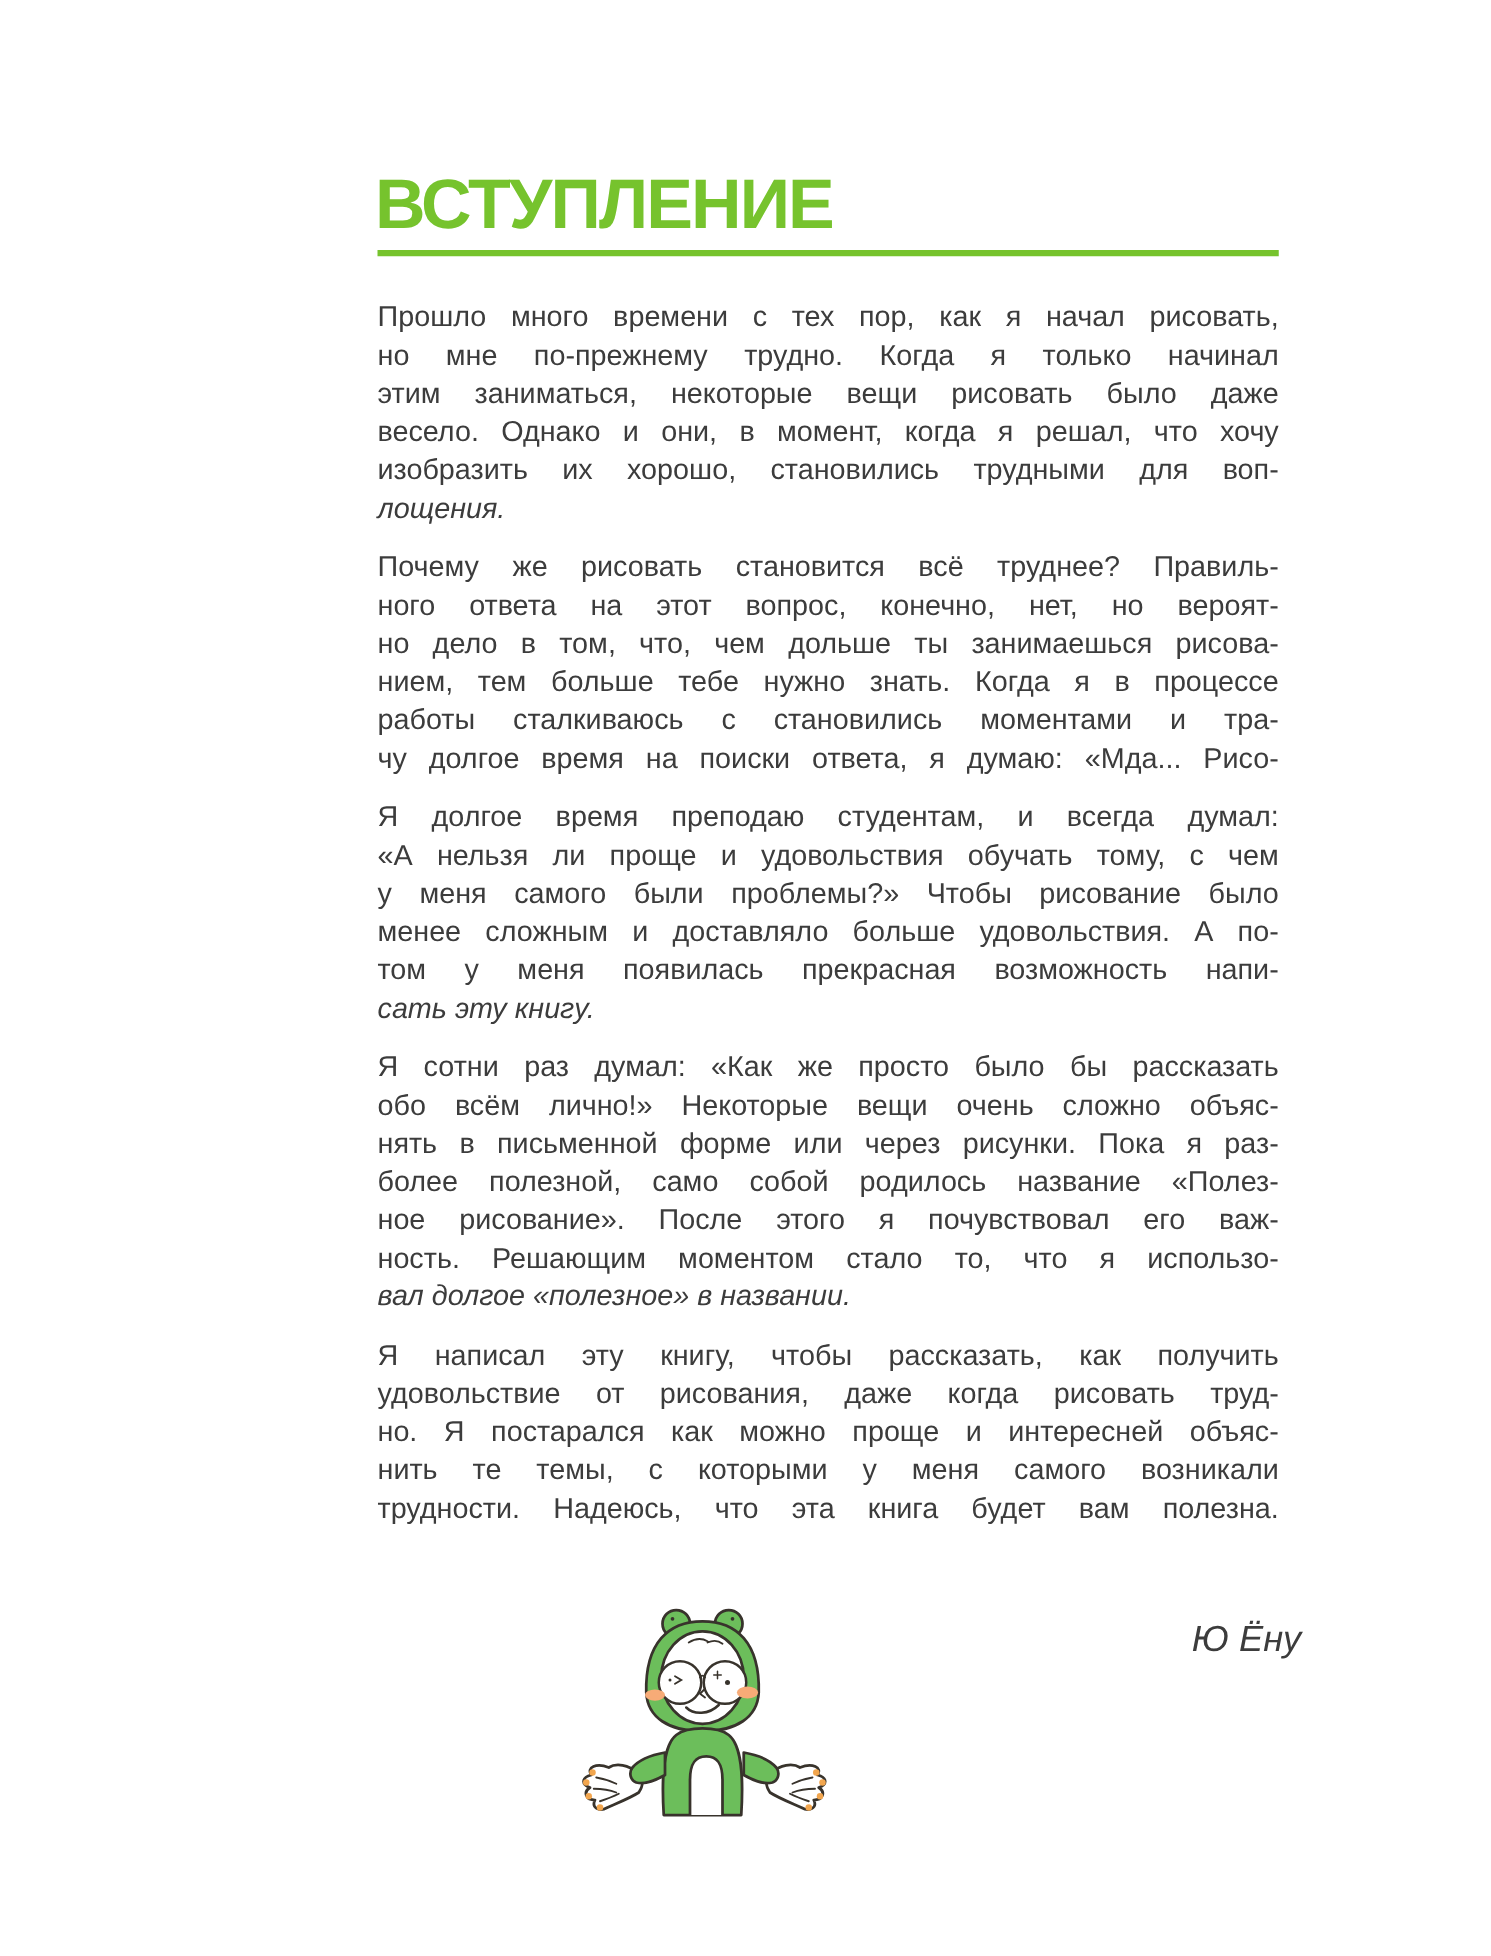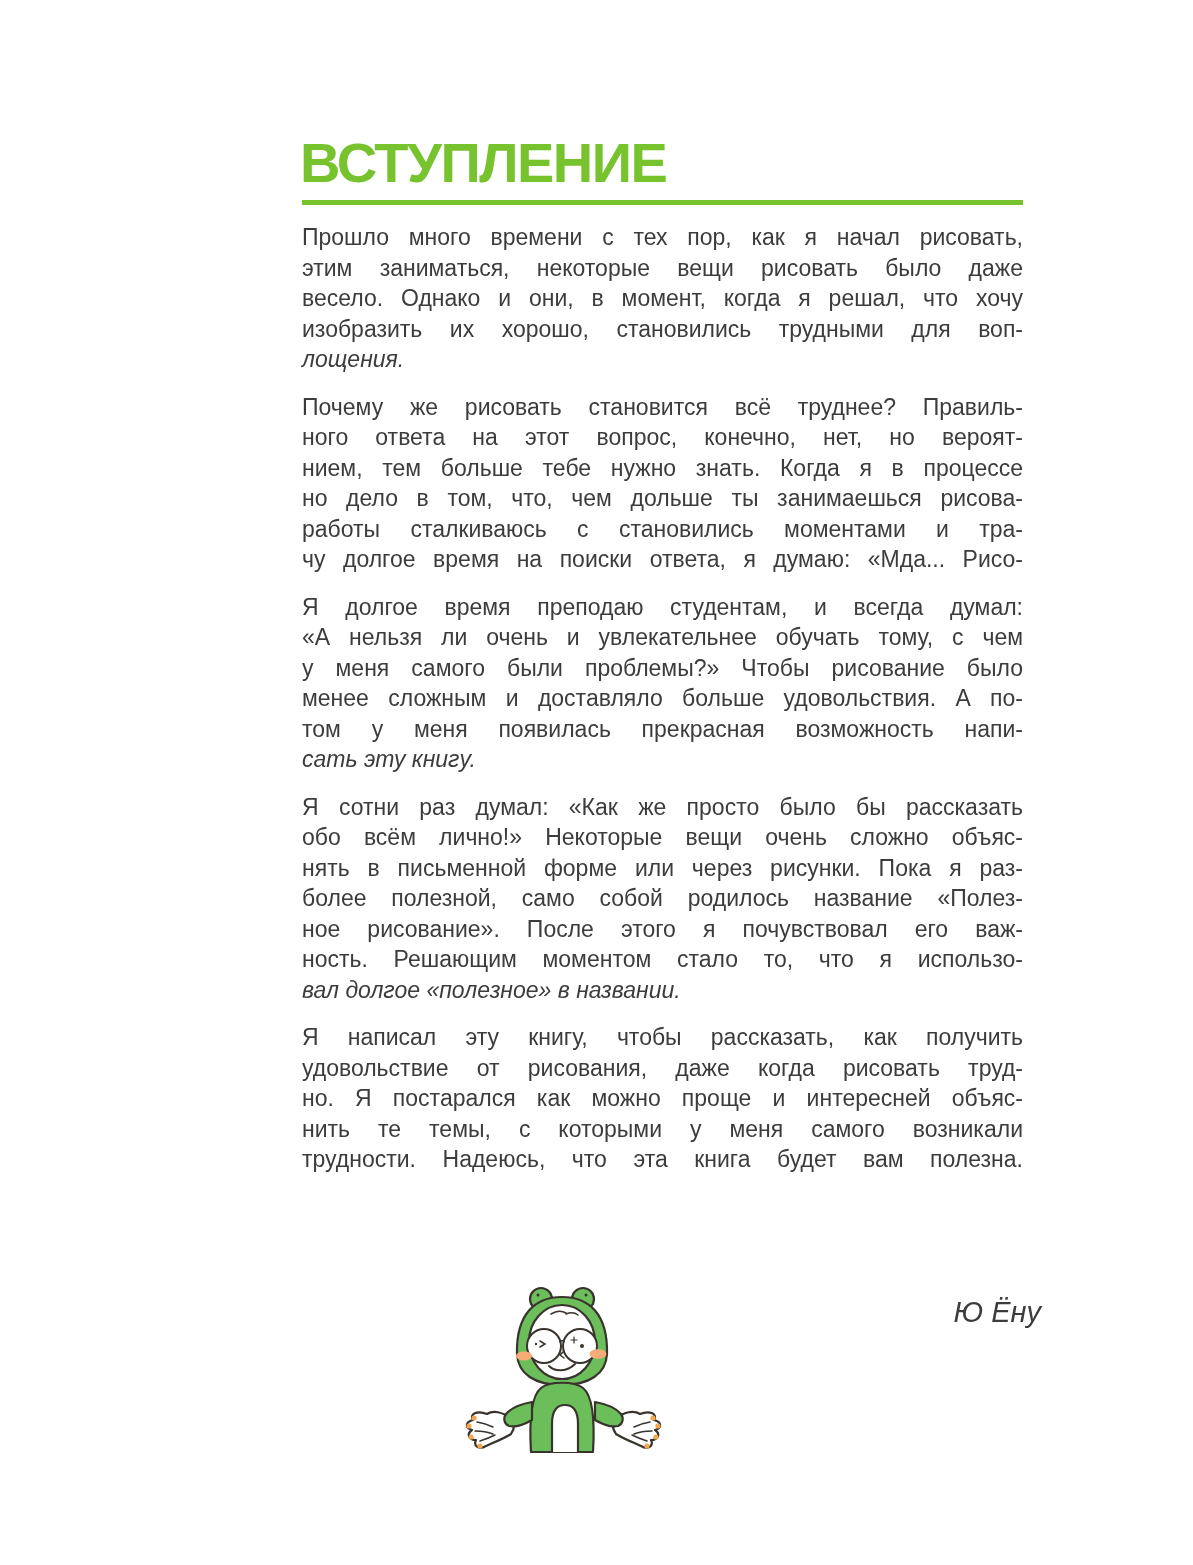--- a/index.html
+++ b/index.html
@@ -27,21 +27,21 @@
     white-space:nowrap;
   }
   .rule{
     position:absolute;left:302px;top:200px;
     width:721px;height:5px;background:var(--accent);
   }
   .body-text{
     position:absolute;left:302px;top:222px;width:721px;
     font-size:23px;line-height:30.5px;color:var(--ink);
   }
-  .para{margin:0 0 17px 0;}
+  .para{margin:16px 0 17px 0;}
   .line{text-align:justify;text-align-last:justify;}
   .line.last{text-align-last:left;font-style:italic;}
   .signature{
     position:absolute;left:320px;top:1296px;width:721px;
     text-align:right;font-style:italic;font-size:29px;
     color:var(--ink);
   }
   .mascot{
     position:absolute;left:465px;top:1284px;
     width:210px;height:176px;
@@ -58,36 +58,37 @@
 
 <div class="page">
 
   <h1 class="title">ВСТУПЛЕНИЕ</h1>
 
   <div class="rule"></div>
 
   <div class="body-text">
       <div class="para">
         <div class="line">Прошло много времени с тех пор, как я начал рисовать,</div>
+        <div class="line">но мне по-прежнему трудно. Когда я только начинал</div>
         <div class="line">этим заниматься, некоторые вещи рисовать было даже</div>
         <div class="line">весело. Однако и они, в момент, когда я решал, что хочу</div>
         <div class="line">изобразить их хорошо, становились трудными для воп-</div>
         <div class="line last">лощения.</div>
       </div>
       <div class="para">
         <div class="line">Почему же рисовать становится всё труднее? Правиль-</div>
         <div class="line">ного ответа на этот вопрос, конечно, нет, но вероят-</div>
+        <div class="line">но дело в том, что, чем дольше ты занимаешься рисова-</div>
         <div class="line">нием, тем больше тебе нужно знать. Когда я в процессе</div>
-        <div class="line">но дело в том, что, чем дольше ты занимаешься рисова-</div>
         <div class="line">работы сталкиваюсь с становились моментами и тра-</div>
         <div class="line">чу долгое время на поиски ответа, я думаю: «Мда... Рисо-</div>
       </div>
       <div class="para">
         <div class="line">Я долгое время преподаю студентам, и всегда думал:</div>
-        <div class="line">«А нельзя ли очень и увлекательнее обучать тому, с чем</div>
+        <div class="line">«А нельзя ли проще и удовольствия обучать тому, с чем</div>
         <div class="line">у меня самого были проблемы?» Чтобы рисование было</div>
         <div class="line">менее сложным и доставляло больше удовольствия. А по-</div>
         <div class="line">том у меня появилась прекрасная возможность напи-</div>
         <div class="line last">сать эту книгу.</div>
       </div>
       <div class="para">
         <div class="line">Я сотни раз думал: «Как же просто было бы рассказать</div>
         <div class="line">обо всём лично!» Некоторые вещи очень сложно объяс-</div>
         <div class="line">нять в письменной форме или через рисунки. Пока я раз-</div>
         <div class="line">более полезной, само собой родилось название «Полез-</div>

